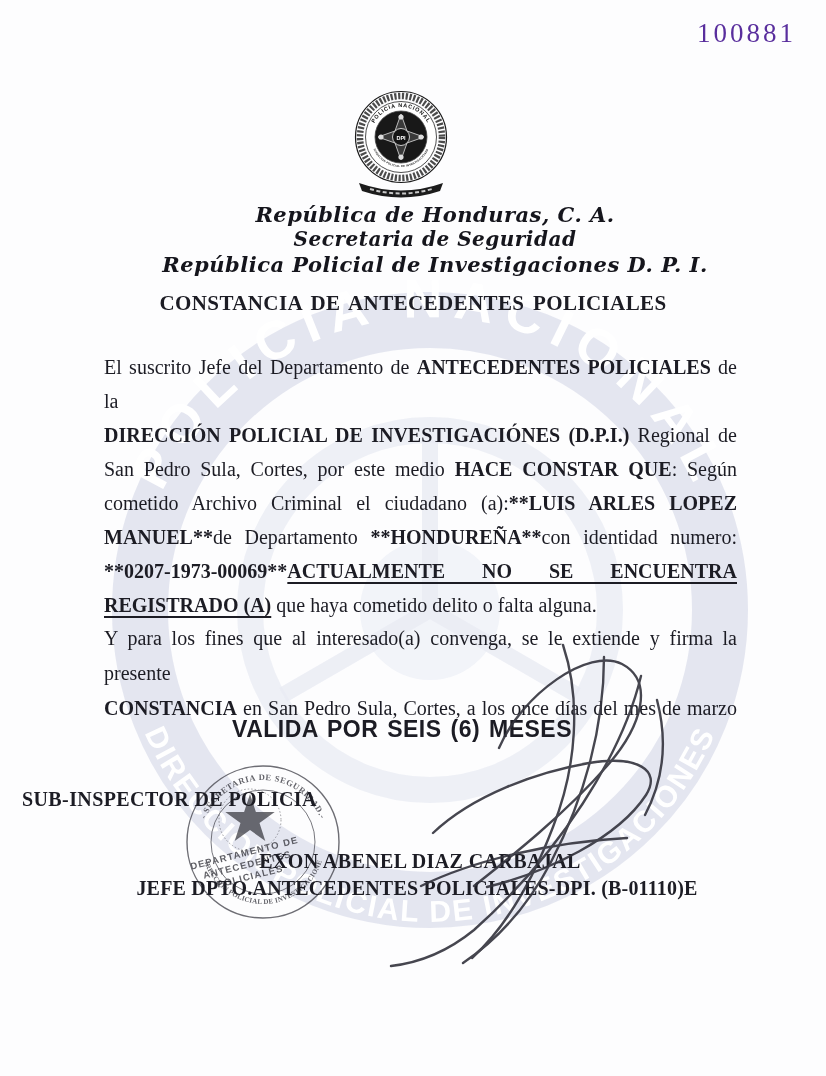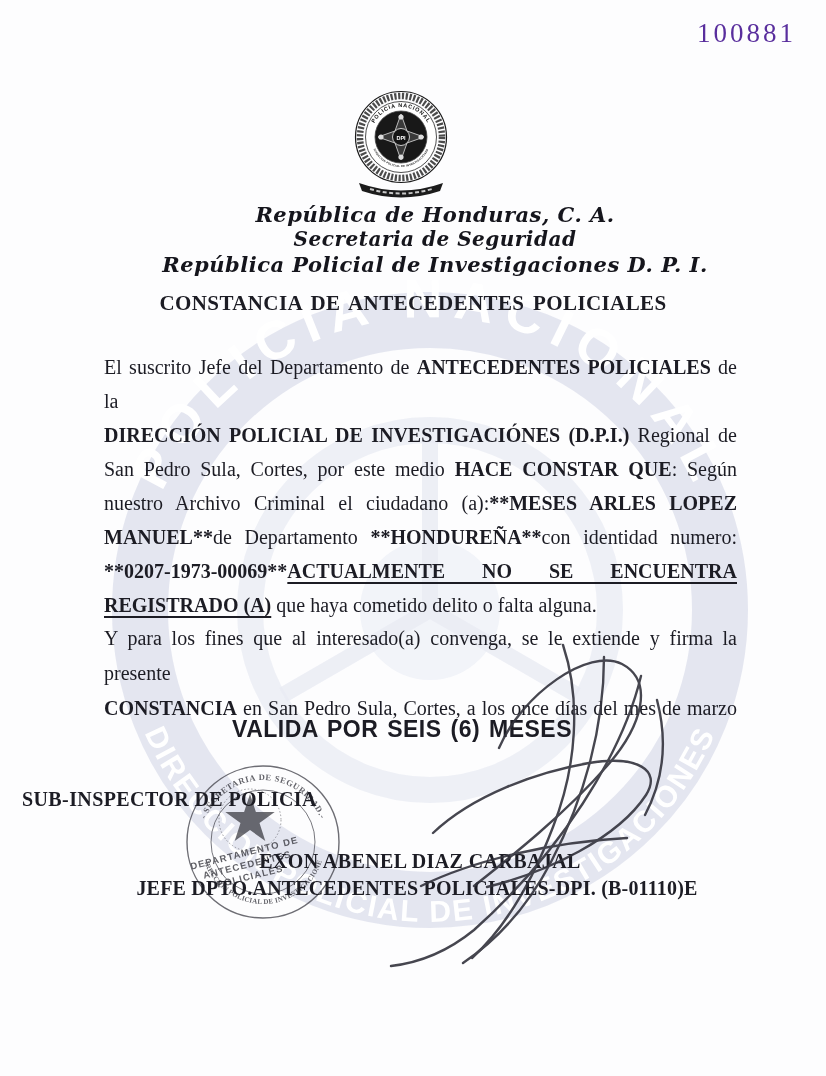--- a/index.html
+++ b/index.html
@@ -125,21 +125,21 @@
     <div class="s2">Secretaria de Seguridad</div>
     <div class="s3">República Policial de Investigaciones D. P. I.</div>
   </div>
 
   <div class="doc-title">CONSTANCIA DE ANTECEDENTES POLICIALES</div>
 
   <div class="para para1">
       <div class="tline"><span class="">El suscrito Jefe del Departamento de </span><span class="sb ">ANTECEDENTES POLICIALES</span><span class=""> de la</span></div>
       <div class="tline"><span class="sb ">DIRECCIÓN POLICIAL DE INVESTIGACIÓNES (D.P.I.)</span><span class=""> Regional de</span></div>
       <div class="tline"><span class="">San Pedro Sula, Cortes, por este medio </span><span class="sb ">HACE CONSTAR QUE</span><span class="">: Según</span></div>
-      <div class="tline"><span class="">nuestro Archivo Criminal el ciudadano (a):</span><span class="sb ">**MESES ARLES LOPEZ</span></div>
+      <div class="tline"><span class="">cometido Archivo Criminal el ciudadano (a):</span><span class="sb ">**LUIS ARLES LOPEZ</span></div>
       <div class="tline"><span class="sb ">MANUEL**</span><span class="">de Departamento </span><span class="sb ">**HONDUREÑA**</span><span class="">con  identidad numero:</span></div>
       <div class="tline"><span class="sb ">**0207-1973-00069**</span><span class="sb su">ACTUALMENTE NO SE ENCUENTRA</span></div>
       <div class="tline tline-last"><span class="sb su">REGISTRADO (A)</span><span class=""> que haya cometido delito o falta alguna.</span></div>
     </div>
   <div class="para para2">
       <div class="tline"><span class="">Y para los fines que al interesado(a) convenga, se le extiende y firma la presente</span></div>
       <div class="tline"><span class="sb ">CONSTANCIA</span><span class=""> en San Pedro Sula, Cortes, a los once  días del mes de marzo</span></div>
     </div>
 
   <div class="validity">VALIDA POR SEIS (6) MESES</div>

